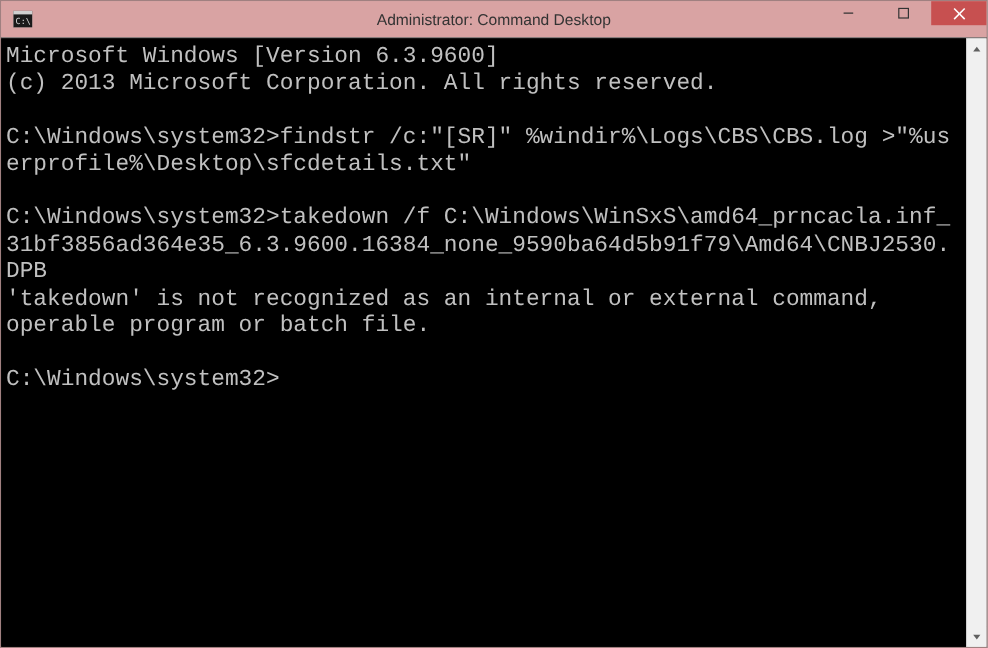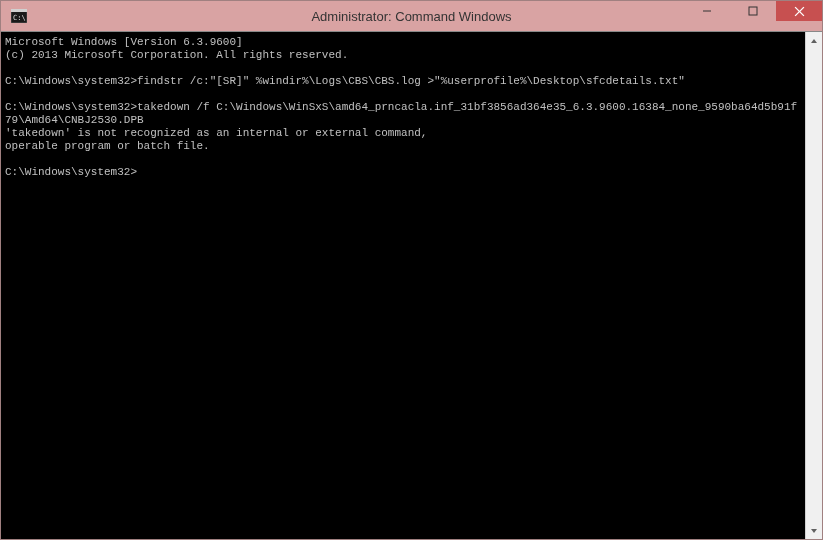--- a/index.html
+++ b/index.html
@@ -53,21 +53,21 @@
     flex: 1;
     display: flex;
     background: #000;
     border-top: 1px solid #888;
   }
   .terminal {
     flex: 1;
     background: #000;
     color: #c0c0c0;
     font-family: "Consolas", "Courier New", monospace;
-    font-size: 11px;
+    font-size: 19px;
     line-height: 1.18;
     padding: 4px 2px 2px 4px;
     white-space: pre-wrap;
     word-break: break-all;
     overflow: hidden;
   }
   .scrollbar {
     width: 17px;
     background: #f0f0f0;
     position: relative;
@@ -87,21 +87,21 @@
 
 <div class="window">
   <div class="titlebar">
     <span class="app-icon">
       <svg width="16" height="14" viewBox="0 0 16 14">
         <rect x="0" y="0" width="16" height="14" fill="#1a1a1a" stroke="#888" stroke-width="0.5"></rect>
         <rect x="0" y="0" width="16" height="3" fill="#d0d0d0"></rect>
         <text x="2" y="11" font-size="7" fill="#ddd" font-family="monospace">C:\</text>
       </svg>
     </span>
-    <span class="title-text">Administrator: Command Windows</span>
+    <span class="title-text">Administrator: Command Desktop</span>
     <div class="window-controls">
       <div class="ctrl">
         <svg width="10" height="10" viewBox="0 0 10 10">
             <line x1="1" y1="5" x2="9" y2="5" stroke="#333" stroke-width="1"></line>
           </svg>
       </div>
       <div class="ctrl">
         <svg width="10" height="10" viewBox="0 0 10 10">
             <rect x="1" y="1" width="8" height="8" fill="none" stroke="#333" stroke-width="1"></rect>
           </svg>

